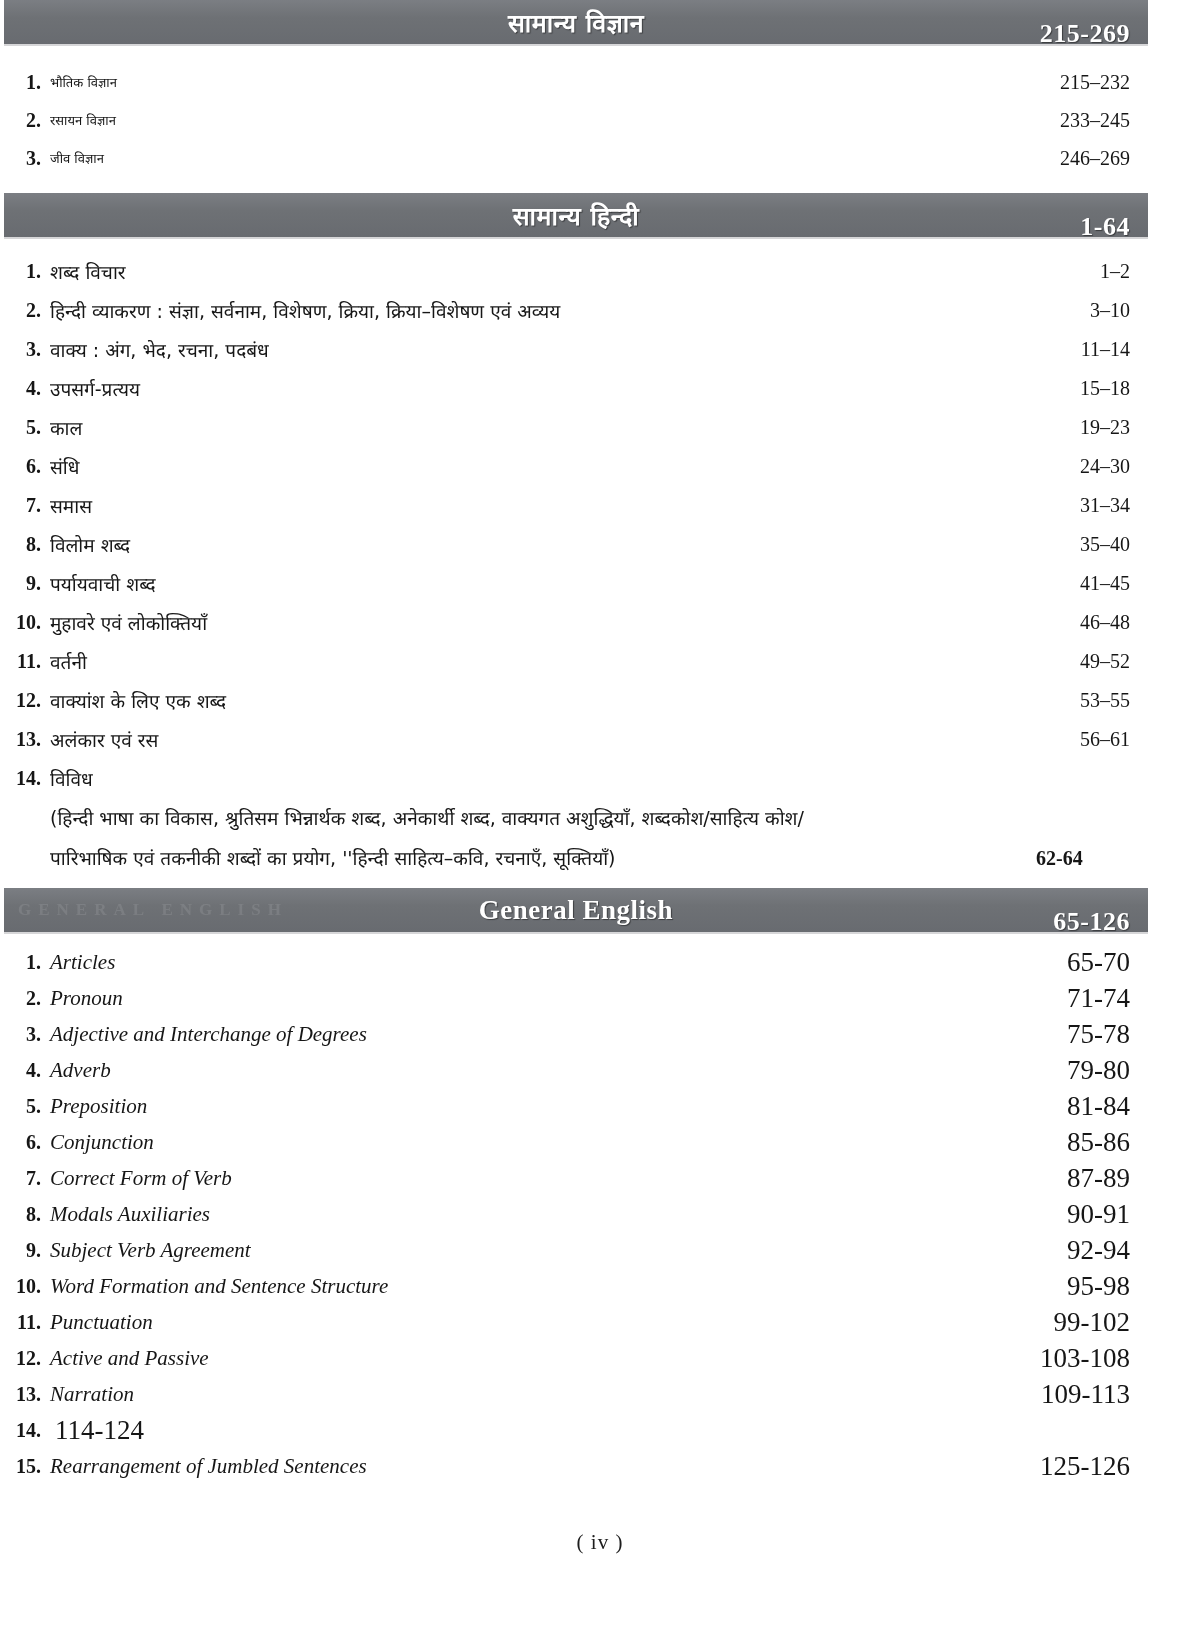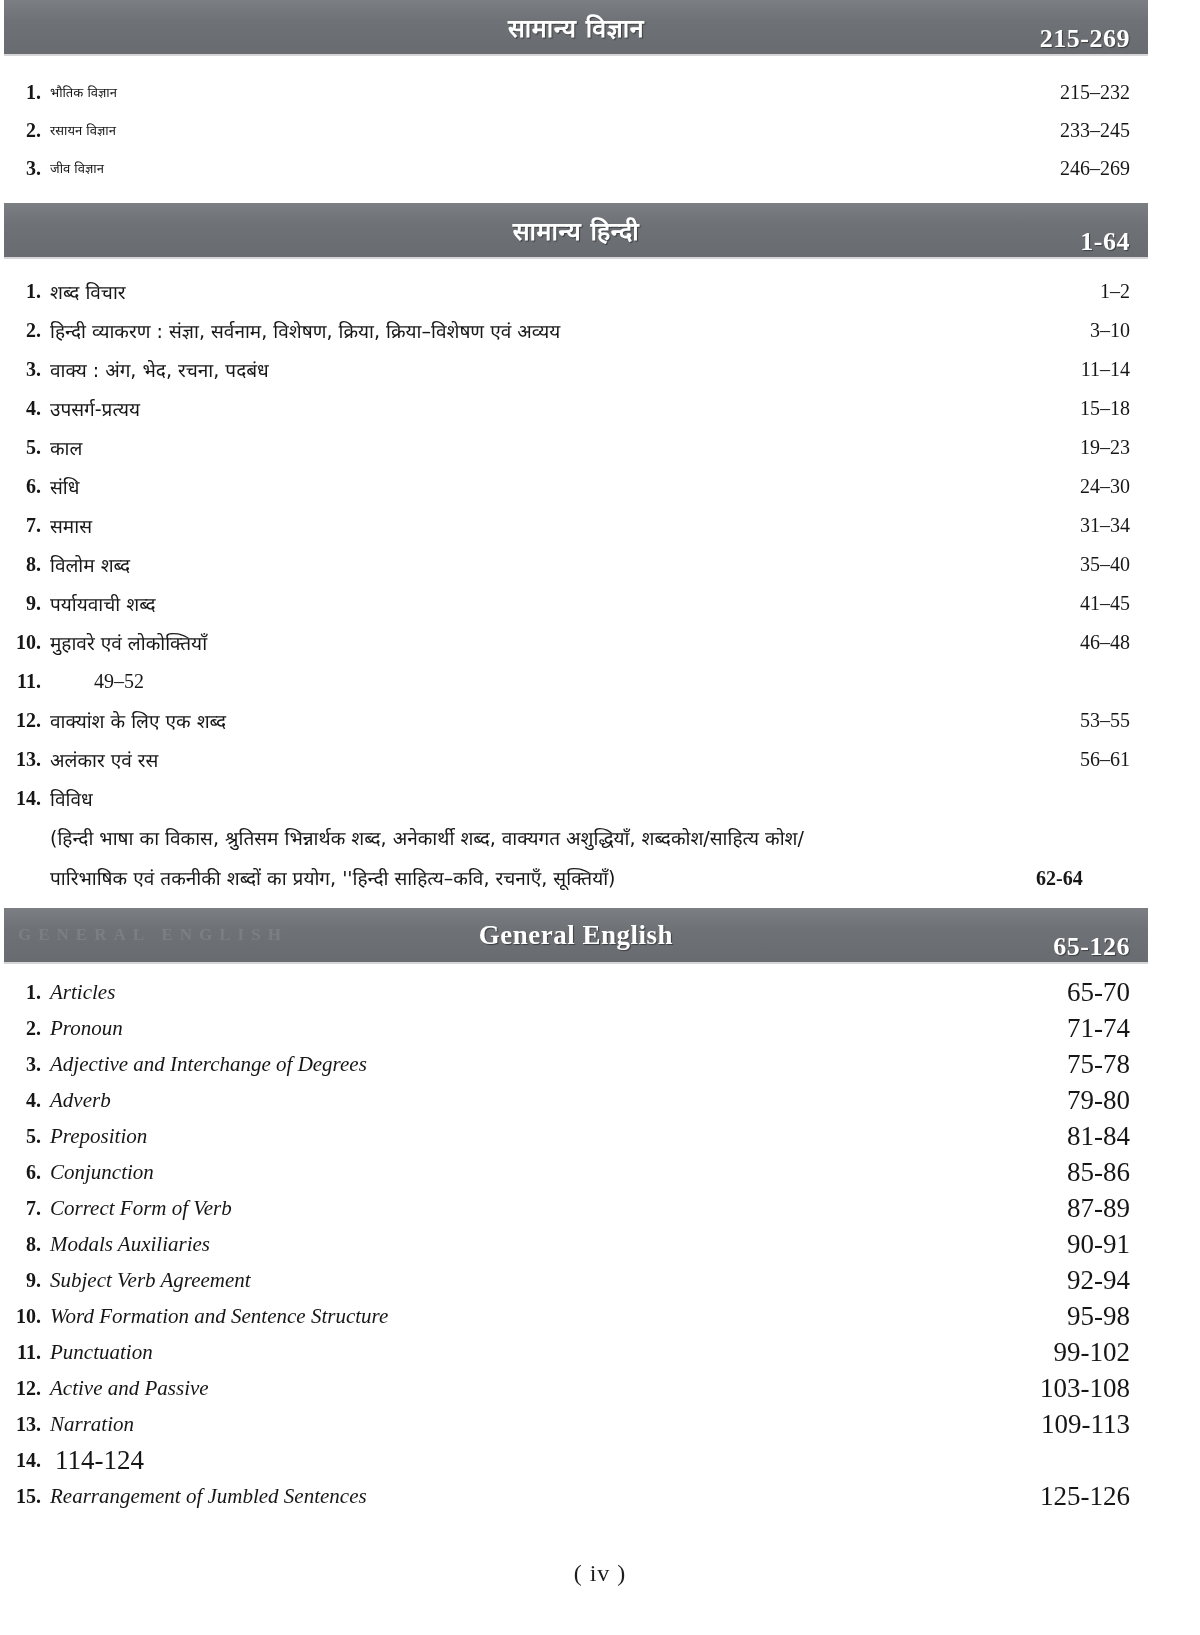--- a/index.html
+++ b/index.html
@@ -20,21 +20,21 @@
     width: 1200px;
     height: 1635px;
     position: relative;
     box-sizing: border-box;
   }
 
   
   .section-bar {
     position: relative;
     margin: 0 52px 0 4px;
-    height: 56px;
+    height: 46px;
     background: linear-gradient(180deg, #7b7e83 0%, #6e7175 40%, #686b70 100%);
     border-bottom: 2px solid #d6d6d8;
     display: flex;
     align-items: center;
     box-sizing: border-box;
   }
   .section-bar .ghost {
     position: absolute;
     left: 14px;
     top: 50%;
@@ -149,21 +149,21 @@
   .ge .entry .label { font-size: 21px; font-style: italic; }
   .ge .entry .num { font-size: 20px; }
   .ge .entry .pages { font-size: 27px; }
   .ge-top { padding-top: 10px; }
 
   .spacer-sm { height: 10px; }
   .spacer-md { height: 16px; }
 
   .folio {
     text-align: center;
-    font-size: 24px;
+    font-size: 21px;
     margin-top: 46px;
     color: #1d1d1d;
     letter-spacing: 1px;
   }
 </style>
 </head>
 <body>
 
 <div class="page">
 
@@ -245,20 +245,21 @@
       <span class="label">पर्यायवाची शब्द</span>
       <span class="pages">41–45</span>
     </div>
     <div class="entry">
       <span class="num">10.</span>
       <span class="label">मुहावरे एवं लोकोक्तियाँ</span>
       <span class="pages">46–48</span>
     </div>
     <div class="entry">
       <span class="num">11.</span>
+      <span class="label">वर्तनी</span>
       <span class="pages">49–52</span>
     </div>
     <div class="entry">
       <span class="num">12.</span>
       <span class="label">वाक्यांश के लिए एक शब्द</span>
       <span class="pages">53–55</span>
     </div>
     <div class="entry">
       <span class="num">13.</span>
       <span class="label">अलंकार एवं रस</span>

